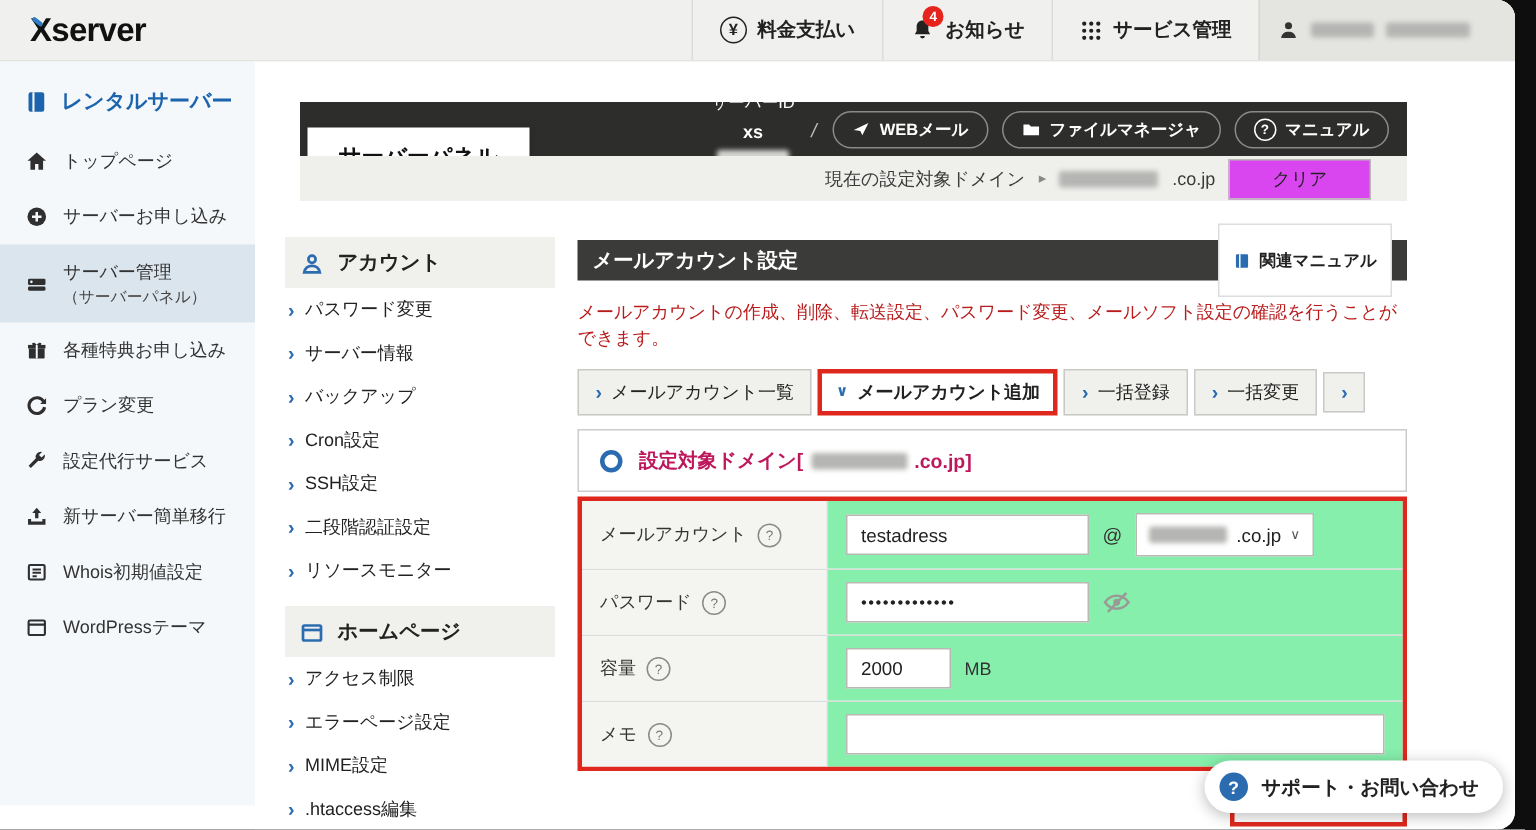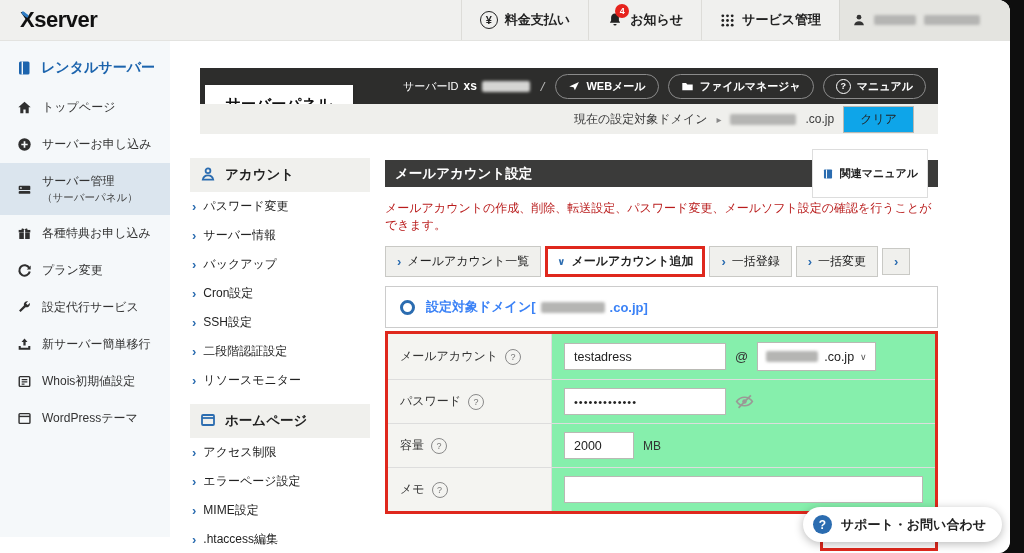--- a/index.html
+++ b/index.html
@@ -34,55 +34,55 @@
   .sb-item .ic{width:16px;display:flex;justify-content:center;flex:none;}
   .sb-item.active{background:#dbe5ee;}
   .sb-two{line-height:1.35;}
   .sb-sub{font-size:10.5px;color:#444;}
 
   
   .main{position:absolute;left:170px;top:41px;width:840px;bottom:0;background:#fff;}
 
   .panel-band{position:absolute;left:30px;top:27px;width:738px;height:36px;background:#2d2d2c;
     display:flex;align-items:center;justify-content:flex-end;gap:9px;padding-right:12px;box-sizing:border-box;color:#fff;}
-  .sid{font-size:11px;display:flex;align-items:center;gap:5px;}
+  .sid{font-size:11px;display:flex;align-items:center;gap:5px;flex-direction:column;}
   .sid b{font-size:12px;}
   .slash{color:#bbb;font-size:13px;font-style:italic;margin:0 2px;}
   .pill{display:flex;align-items:center;gap:6px;border:1px solid #8a8a8a;border-radius:14px;padding:4px 12px;
     font-size:11px;font-weight:bold;color:#fff;cursor:pointer;background:transparent;}
   .pill .qc{width:13px;height:13px;border:1.3px solid #fff;border-radius:50%;font-size:9px;display:flex;align-items:center;justify-content:center;}
 
   .panel-card{position:absolute;left:35px;top:44px;width:148px;height:39px;background:#fff;
     display:flex;align-items:center;justify-content:center;font-weight:bold;font-size:15px;color:#111;
     box-shadow:0 1px 4px rgba(0,0,0,.18);}
 
   .domain-band{position:absolute;left:30px;top:63px;width:738px;height:30px;background:#efefec;
     display:flex;align-items:center;justify-content:flex-end;gap:9px;padding-right:24px;box-sizing:border-box;font-size:12px;color:#3a3a3a;}
   .bc-arrow{color:#888;font-size:10px;}
-  .clear-btn{background:#0ea5e9;border:1px solid #b9b9b4;padding:4px 16px;font-size:12px;color:#222;cursor:pointer;}
+  .clear-btn{background:#d946ef;border:1px solid #b9b9b4;padding:4px 28px;font-size:12px;color:#222;cursor:pointer;}
 
   
   .menu-col{position:absolute;left:20px;top:117px;width:180px;}
-  .menu-header{background:#f0f0ed;padding:8px 10px;font-weight:bold;font-size:13.5px;color:#222;display:flex;align-items:flex-start;gap:9px;}
+  .menu-header{background:#f0f0ed;padding:8px 10px;font-weight:bold;font-size:13.5px;color:#222;display:flex;align-items:flex-end;gap:9px;}
   .menu-header.mt{margin-top:9px;}
   .menu-item{display:flex;align-items:center;gap:7px;padding:6px 2px;font-size:12px;color:#222;cursor:pointer;}
   .chev{color:#2b6cb0;font-weight:bold;font-size:13px;line-height:1;}
 
   
   .content-col{position:absolute;left:215px;top:119px;width:553px;}
   .content-header{background:#3b3b3a;color:#fff;height:27px;display:flex;align-items:center;padding:0 10px;font-size:13.5px;font-weight:bold;box-sizing:border-box;}
   .manual-btn{margin-left:auto;background:#fff;color:#222;font-size:11px;font-weight:bold;padding:16px 9px;display:flex;align-items:center;gap:6px;cursor:pointer;border:1px solid #ddd;}
   .content-desc{font-size:12px;color:#b91c1c;margin:13px 0 12px;}
 
   .tabs{display:flex;align-items:center;gap:4px;margin-bottom:9px;}
   .tab{background:#f0f0ed;border:1px solid #c9c9c5;padding:6px 11px;font-size:12px;color:#222;display:flex;align-items:center;gap:6px;cursor:pointer;}
   .tab.active{background:#fff;font-weight:bold;border:3px solid #df281d;padding:4px 9px;}
   .tab .caret{color:#2b6cb0;font-weight:bold;font-size:10px;}
 
-  .domain-row{border:1px solid #ccc;background:#fff;display:flex;align-items:center;gap:11px;padding:11px 14px;font-size:13px;font-weight:bold;color:#3b82f6;margin-bottom:3px;}
+  .domain-row{border:1px solid #ccc;background:#fff;display:flex;align-items:center;gap:11px;padding:11px 14px;font-size:13px;font-weight:bold;color:#be185d;margin-bottom:3px;}
   .radio-blue{width:9px;height:9px;border:3px solid #2b6cb0;border-radius:50%;flex:none;}
 
   .form-wrap{border:3px solid #df281d;}
   .form-row{display:flex;border-top:1px solid #ddd;}
   .form-row:first-child{border-top:none;}
   .form-label{width:164px;flex:none;background:#f4f4f1;border-right:1px solid #ddd;padding:13px 12px;box-sizing:border-box;
     font-size:12px;color:#333;display:flex;align-items:center;gap:7px;}
   .help-circle{width:14px;height:14px;border:1.2px solid #8a8a8a;border-radius:50%;color:#777;font-size:9px;display:flex;align-items:center;justify-content:center;flex:none;cursor:pointer;}
   .form-value{flex:1;background:#86efac;padding:8px 12px;display:flex;align-items:center;gap:9px;}
   .inp{border:1px solid #b9b9b4;height:27px;padding:0 9px;font-size:12.5px;color:#222;box-sizing:border-box;background:#fff;font-family:inherit;}

